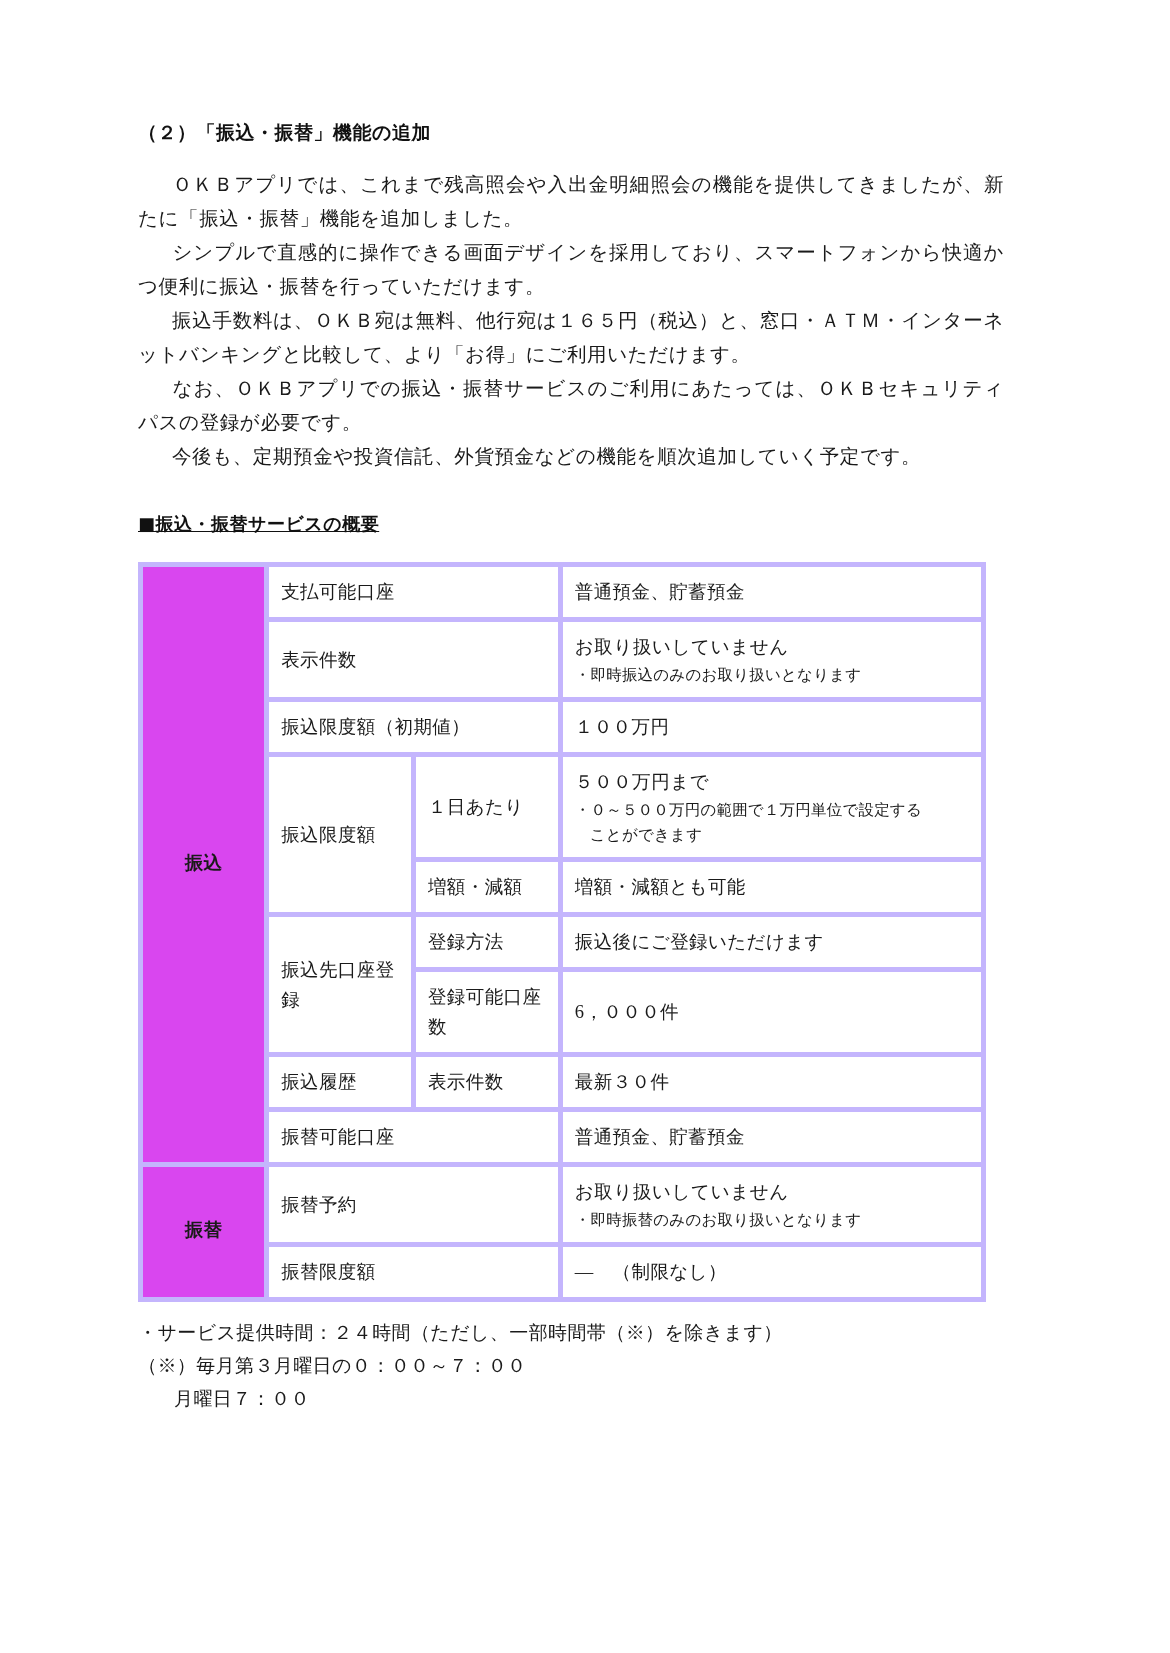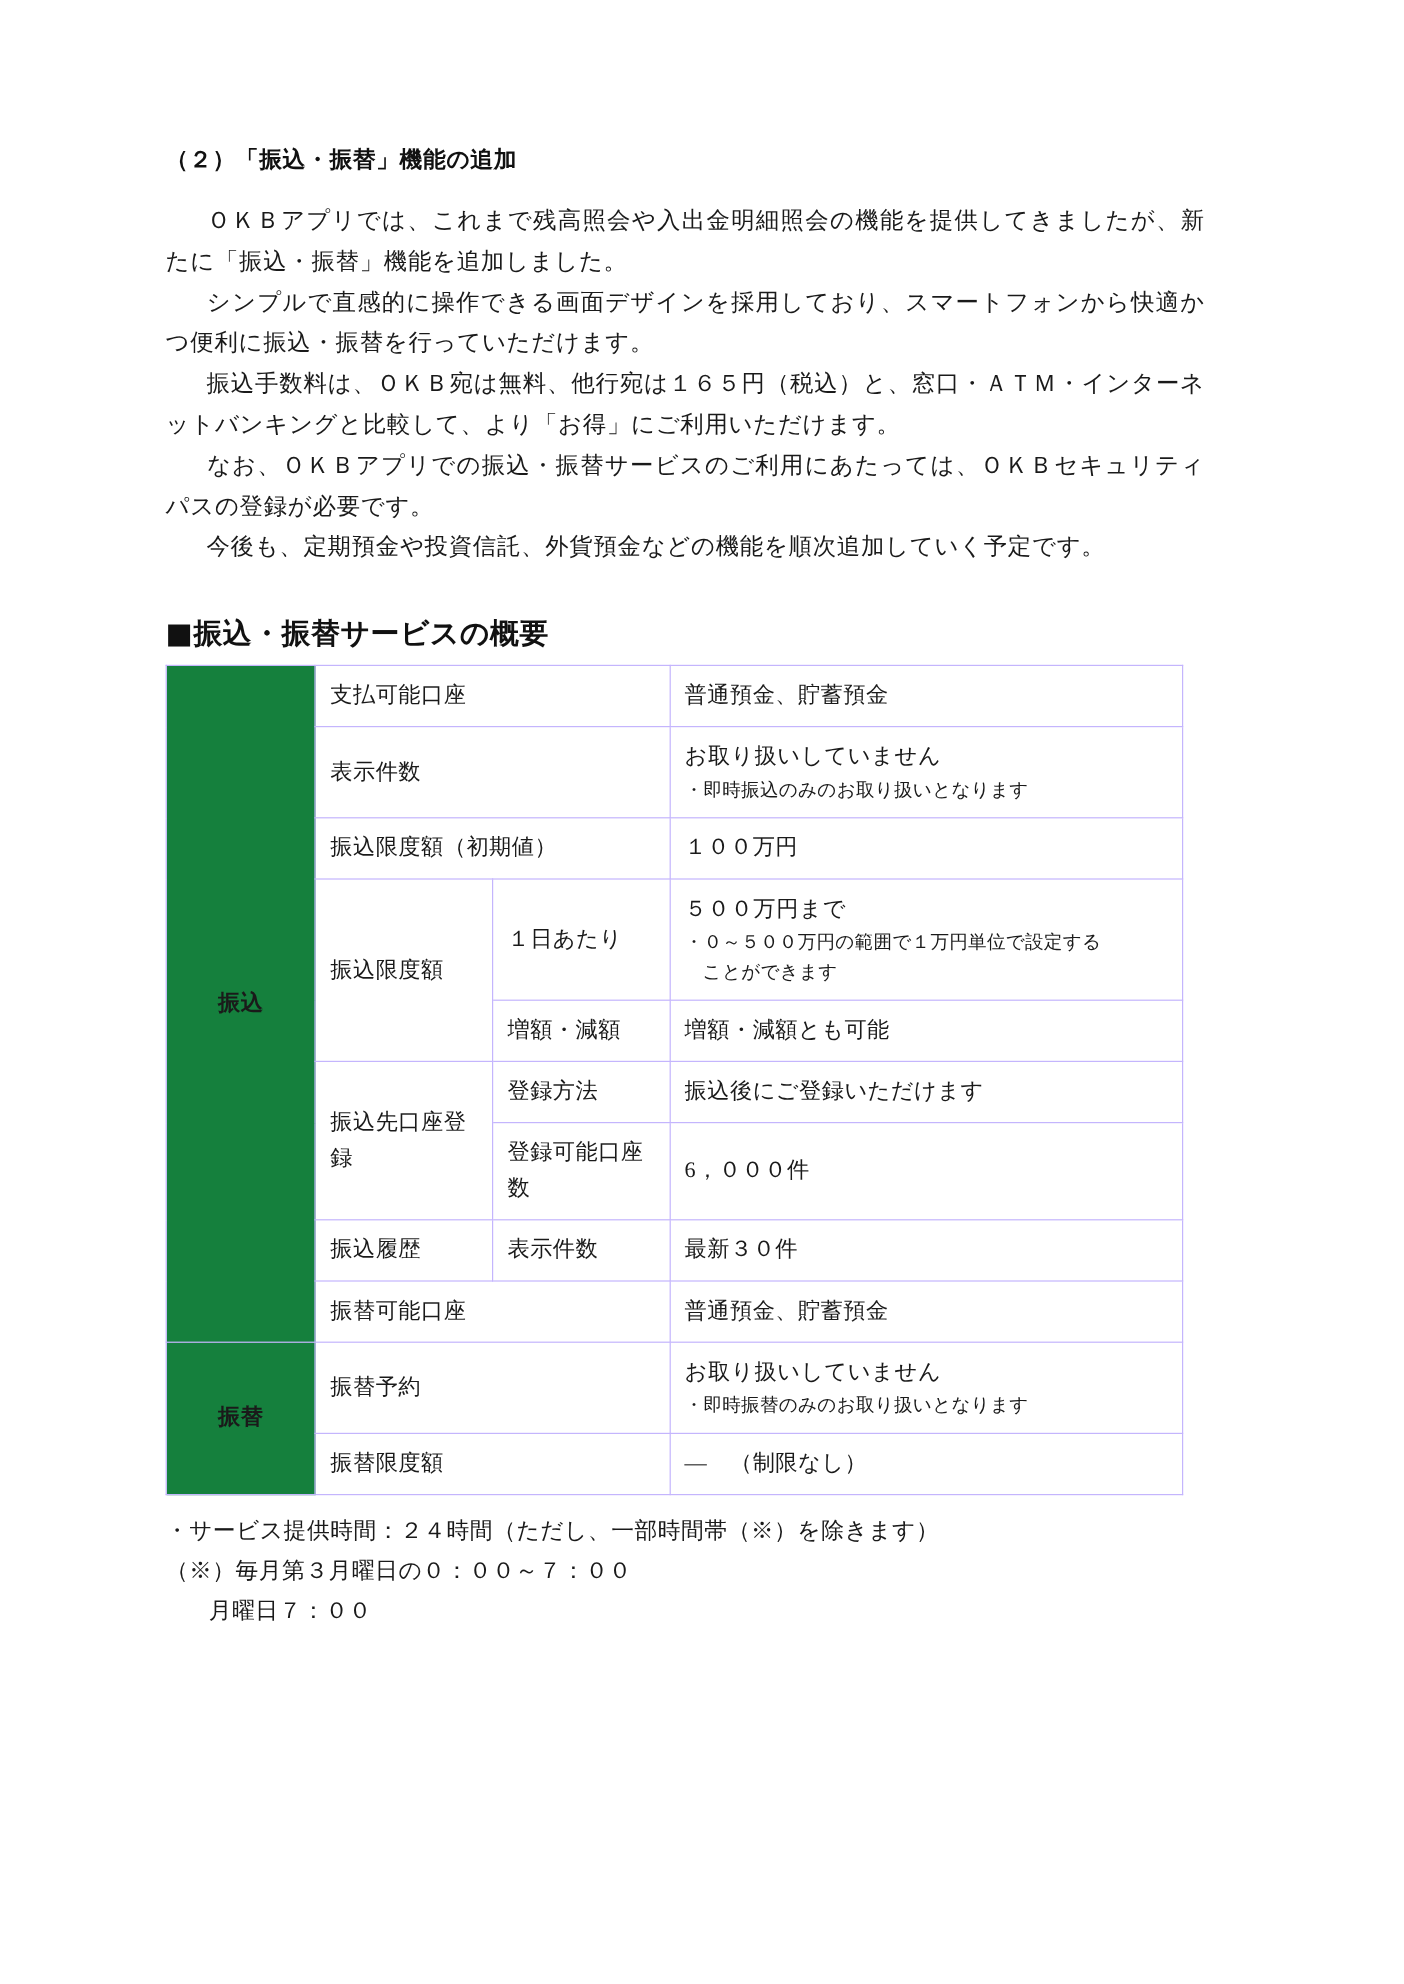--- a/index.html
+++ b/index.html
@@ -46,45 +46,46 @@
     margin: 0;
     letter-spacing: 0.6px;
   }
   .para .ind {
     display: inline-block;
     width: 34px;
   }
 
   .section-title {
     font-family: "DejaVu Sans", "Liberation Sans", sans-serif;
-    font-size: 24px;
+    font-size: 18px;
     font-weight: bold;
-    margin: 38px 0 10px 0;
+    margin: 38px 0 26px 0;
     letter-spacing: 0.5px;
     color: #111;
+    text-decoration: underline;
   }
 
   table.overview {
     border-collapse: collapse;
     width: 848px;
     margin-left: 0;
     table-layout: fixed;
   }
   table.overview td {
-    border: 1px solid #c4b5fd;
+    border: 5px solid #c4b5fd;
     padding: 10px 12px;
     font-size: 18.5px;
     line-height: 30px;
     vertical-align: middle;
     letter-spacing: 0.4px;
   }
   td.catcell {
-    background: #15803d;
+    background: #d946ef;
     text-align: center;
-    font-family: Liberation Serif, serif;
+    font-family: Liberation Mono, monospace;
     font-weight: bold;
     font-size: 19px;
     width: 84px;
     letter-spacing: 2px;
   }
   td.label {
     width: 234px;
   }
   td.sublabel {
     width: 180px;

